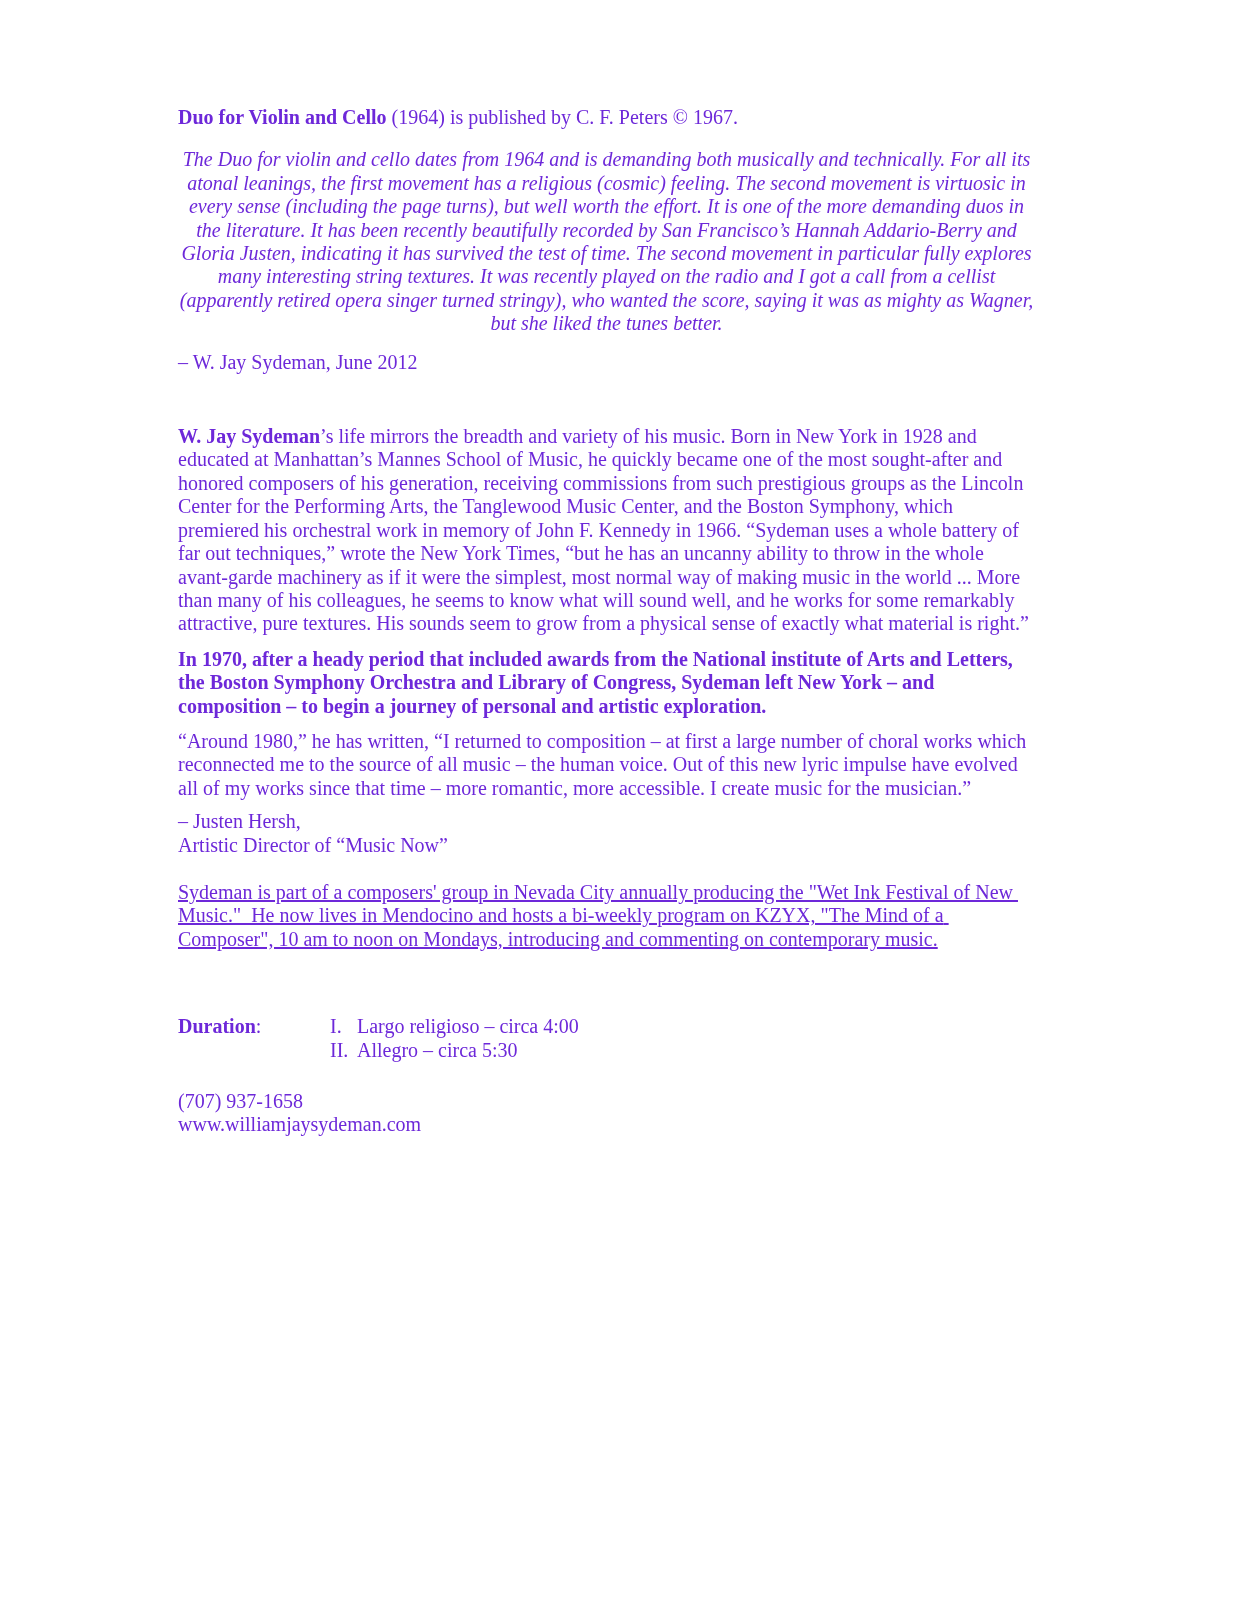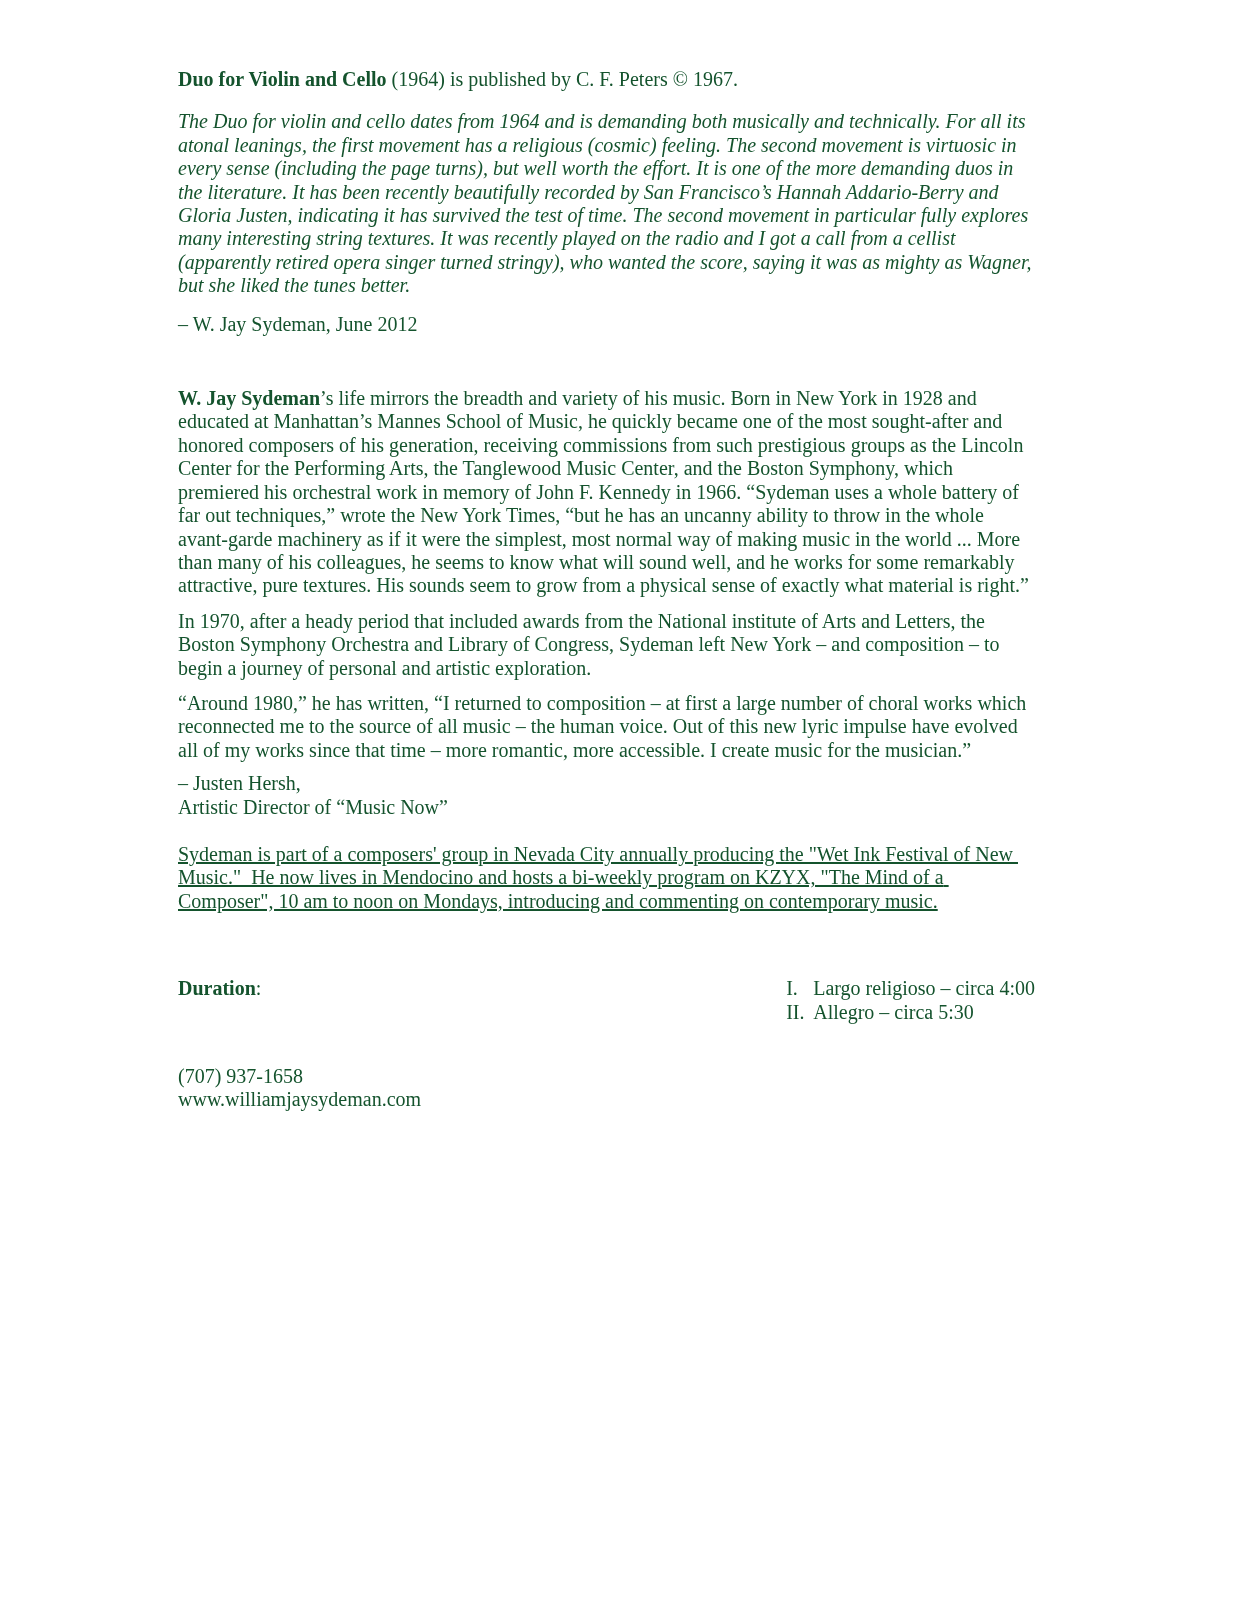--- a/index.html
+++ b/index.html
@@ -5,46 +5,45 @@
   html, body {
     margin: 0;
     padding: 0;
     background: #ffffff;
   }
   .page {
     position: relative;
     width: 1236px;
     height: 1600px;
     background: #ffffff;
-    color: #14532d;
+    color: #6d28d9;
     font-family: "Liberation Serif", "DejaVu Serif", serif;
     font-size: 20px;
     line-height: 23.4px;
     box-sizing: border-box;
-    padding: 68px 201px 0 178px;
+    padding: 106px 201px 0 178px;
     overflow: hidden;
   }
   .para {
     margin: 0;
     white-space: pre-wrap;
   }
   .title-line        { margin-bottom: 19px; }
-  .quote-para        { font-style: italic; margin-bottom: 15px; }
+  .quote-para        { font-style: italic; margin-bottom: 15px; text-align: center; }
   .quote-attrib      { margin-bottom: 51px; }
   .bio-para          { margin-bottom: 12px; }
-  .para-1970         { margin-bottom: 12px; }
+  .para-1970         { margin-bottom: 12px; font-weight: bold; }
   .para-1980         { margin-bottom: 10px; }
   .hersh-block       { margin-bottom: 24px; }
   .nevada-para       { margin-bottom: 64px; text-decoration: underline; }
   .bold              { font-weight: bold; }
   .duration-block {
     display: flex;
     align-items: flex-start;
-    margin-bottom: 41px;
-    justify-content: space-between;
+    margin-bottom: 28px;
   }
   .duration-label-cell {
     width: 152px;
     flex: 0 0 152px;
   }
   .movement-row {
     white-space: pre-wrap;
   }
   .movement-numeral {
     display: inline-block;

